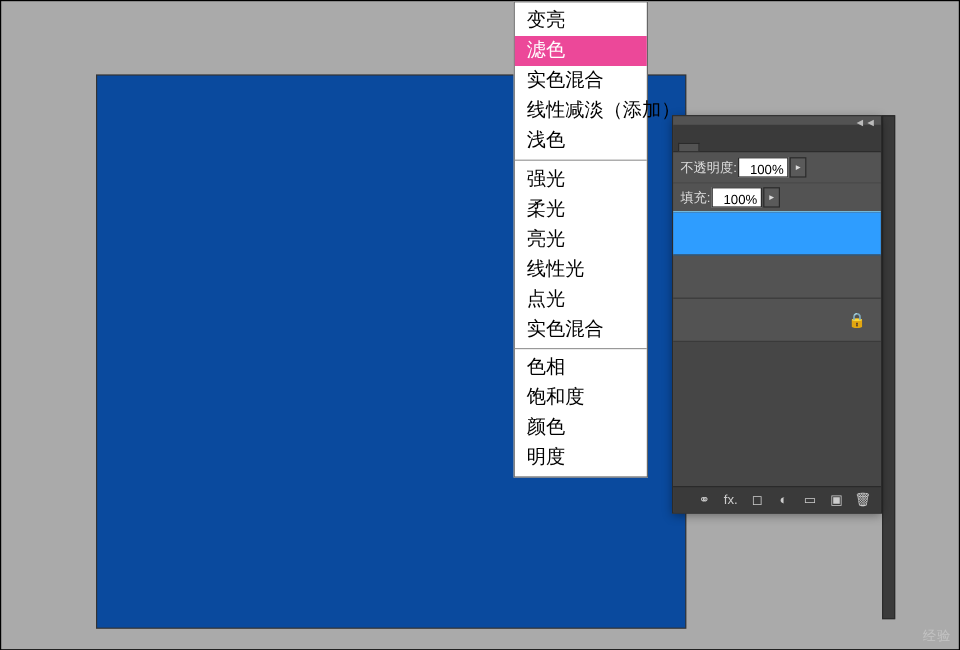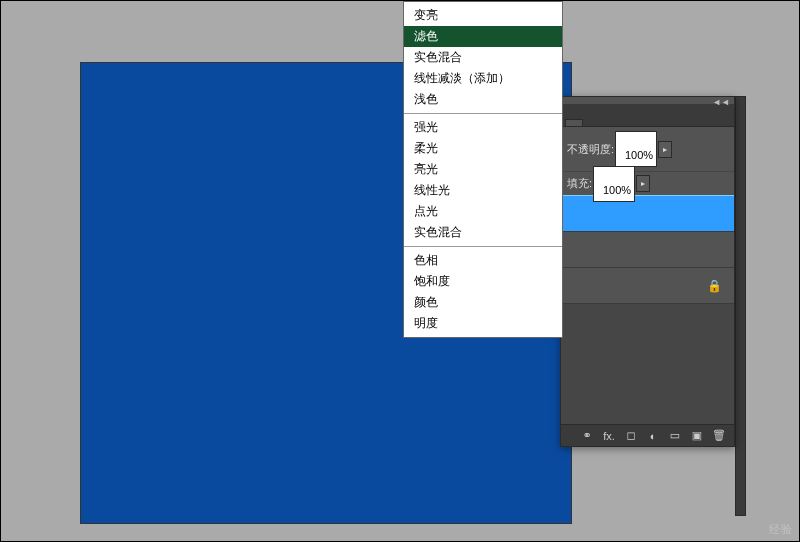--- a/index.html
+++ b/index.html
@@ -1,30 +1,30 @@
 <!DOCTYPE html>
 <html><head>
 <meta charset="utf-8">
 <style>
 *{margin:0;padding:0;box-sizing:border-box;font-family:"Microsoft YaHei","SimSun",sans-serif}
 body{background:#aaa;width:800px;height:542px;overflow:hidden;position:relative;border:1px solid #000}
 .canvas{position:absolute;top:62px;left:80px;width:490px;height:460px;background:#0a4a9e;box-shadow:0 0 0 1px #333}
-.dropdown{position:absolute;top:0;left:402px;width:160px;background:#fff;border:1px solid #666;font-size:12px;z-index:50}
+.dropdown{position:absolute;top:0;left:427px;width:112px;background:#fff;border:1px solid #666;font-size:16px;z-index:50}
 .dropdown .group{border-bottom:1px solid #999;padding:3px 0}
 .dropdown .group:last-child{border-bottom:none}
 .dropdown .item{padding:2px 10px;cursor:default;white-space:nowrap}
-.dropdown .item.selected{background:#14532d;color:#fff}
+.dropdown .item.selected{background:#ec4899;color:#fff}
 .panel{position:absolute;top:95px;right:64px;width:175px;background:#535353;border:1px solid #2a2a2a;box-shadow:0 2px 8px rgba(0,0,0,0.4);font-size:11px;color:#ddd}
 .panel-header{height:8px;background:#535353;border-bottom:1px solid #3a3a3a;position:relative}
 .panel-header .collapse{position:absolute;right:4px;top:0;font-size:9px;color:#bbb}
 .panel-tabs{height:22px;background:#3a3a3a;border-bottom:1px solid #2a2a2a;display:flex;align-items:flex-end}
 .panel-tabs .tab{padding:3px 8px;background:#535353;border:1px solid #2a2a2a;border-bottom:none;margin-left:4px;font-size:11px}
 .panel-row{display:flex;align-items:center;justify-content:flex-start;gap:1px;padding:4px 6px;background:#535353;border-bottom:1px solid #464646}
 .panel-row .label{font-size:11px}
-.panel-row .value{width:42px;height:17px;background:#fff;color:#000;text-align:right;padding:17px 3px;border:1px solid #2a2a2a;font-size:11px;display:inline-block}
+.panel-row .value{width:42px;height:17px;background:#fff;color:#000;text-align:right;padding:4px 3px;border:1px solid #2a2a2a;font-size:11px;display:inline-block}
 .panel-row .arrow{width:14px;height:17px;background:#5a5a5a;border:1px solid #2a2a2a;display:inline-flex;align-items:center;justify-content:center;font-size:8px}
 .panel-row.lock{height:24px;border-bottom:1px solid #7dd3fc}
 .layers-area{background:#535353}
 .layer-item{height:36px;border-bottom:1px solid #3a3a3a;display:flex;align-items:center;padding:0 4px;gap:6px}
 .layer-item.active{background:#2e9dff;color:#fff}
 .layer-item .lock{margin-left:auto;margin-right:8px;font-size:12px}
 .layer-empty{height:120px;background:#464646}
 .panel-footer{height:22px;background:#3a3a3a;border-top:1px solid #2a2a2a;display:flex;align-items:center;justify-content:flex-end;gap:4px;padding:0 6px}
 .panel-footer .ficon{width:18px;height:16px;display:inline-flex;align-items:center;justify-content:center;font-size:11px;color:#ccc}
 .side-strip{position:absolute;top:95px;right:53px;width:11px;height:420px;background:#3a3a3a;border:1px solid #2a2a2a}

